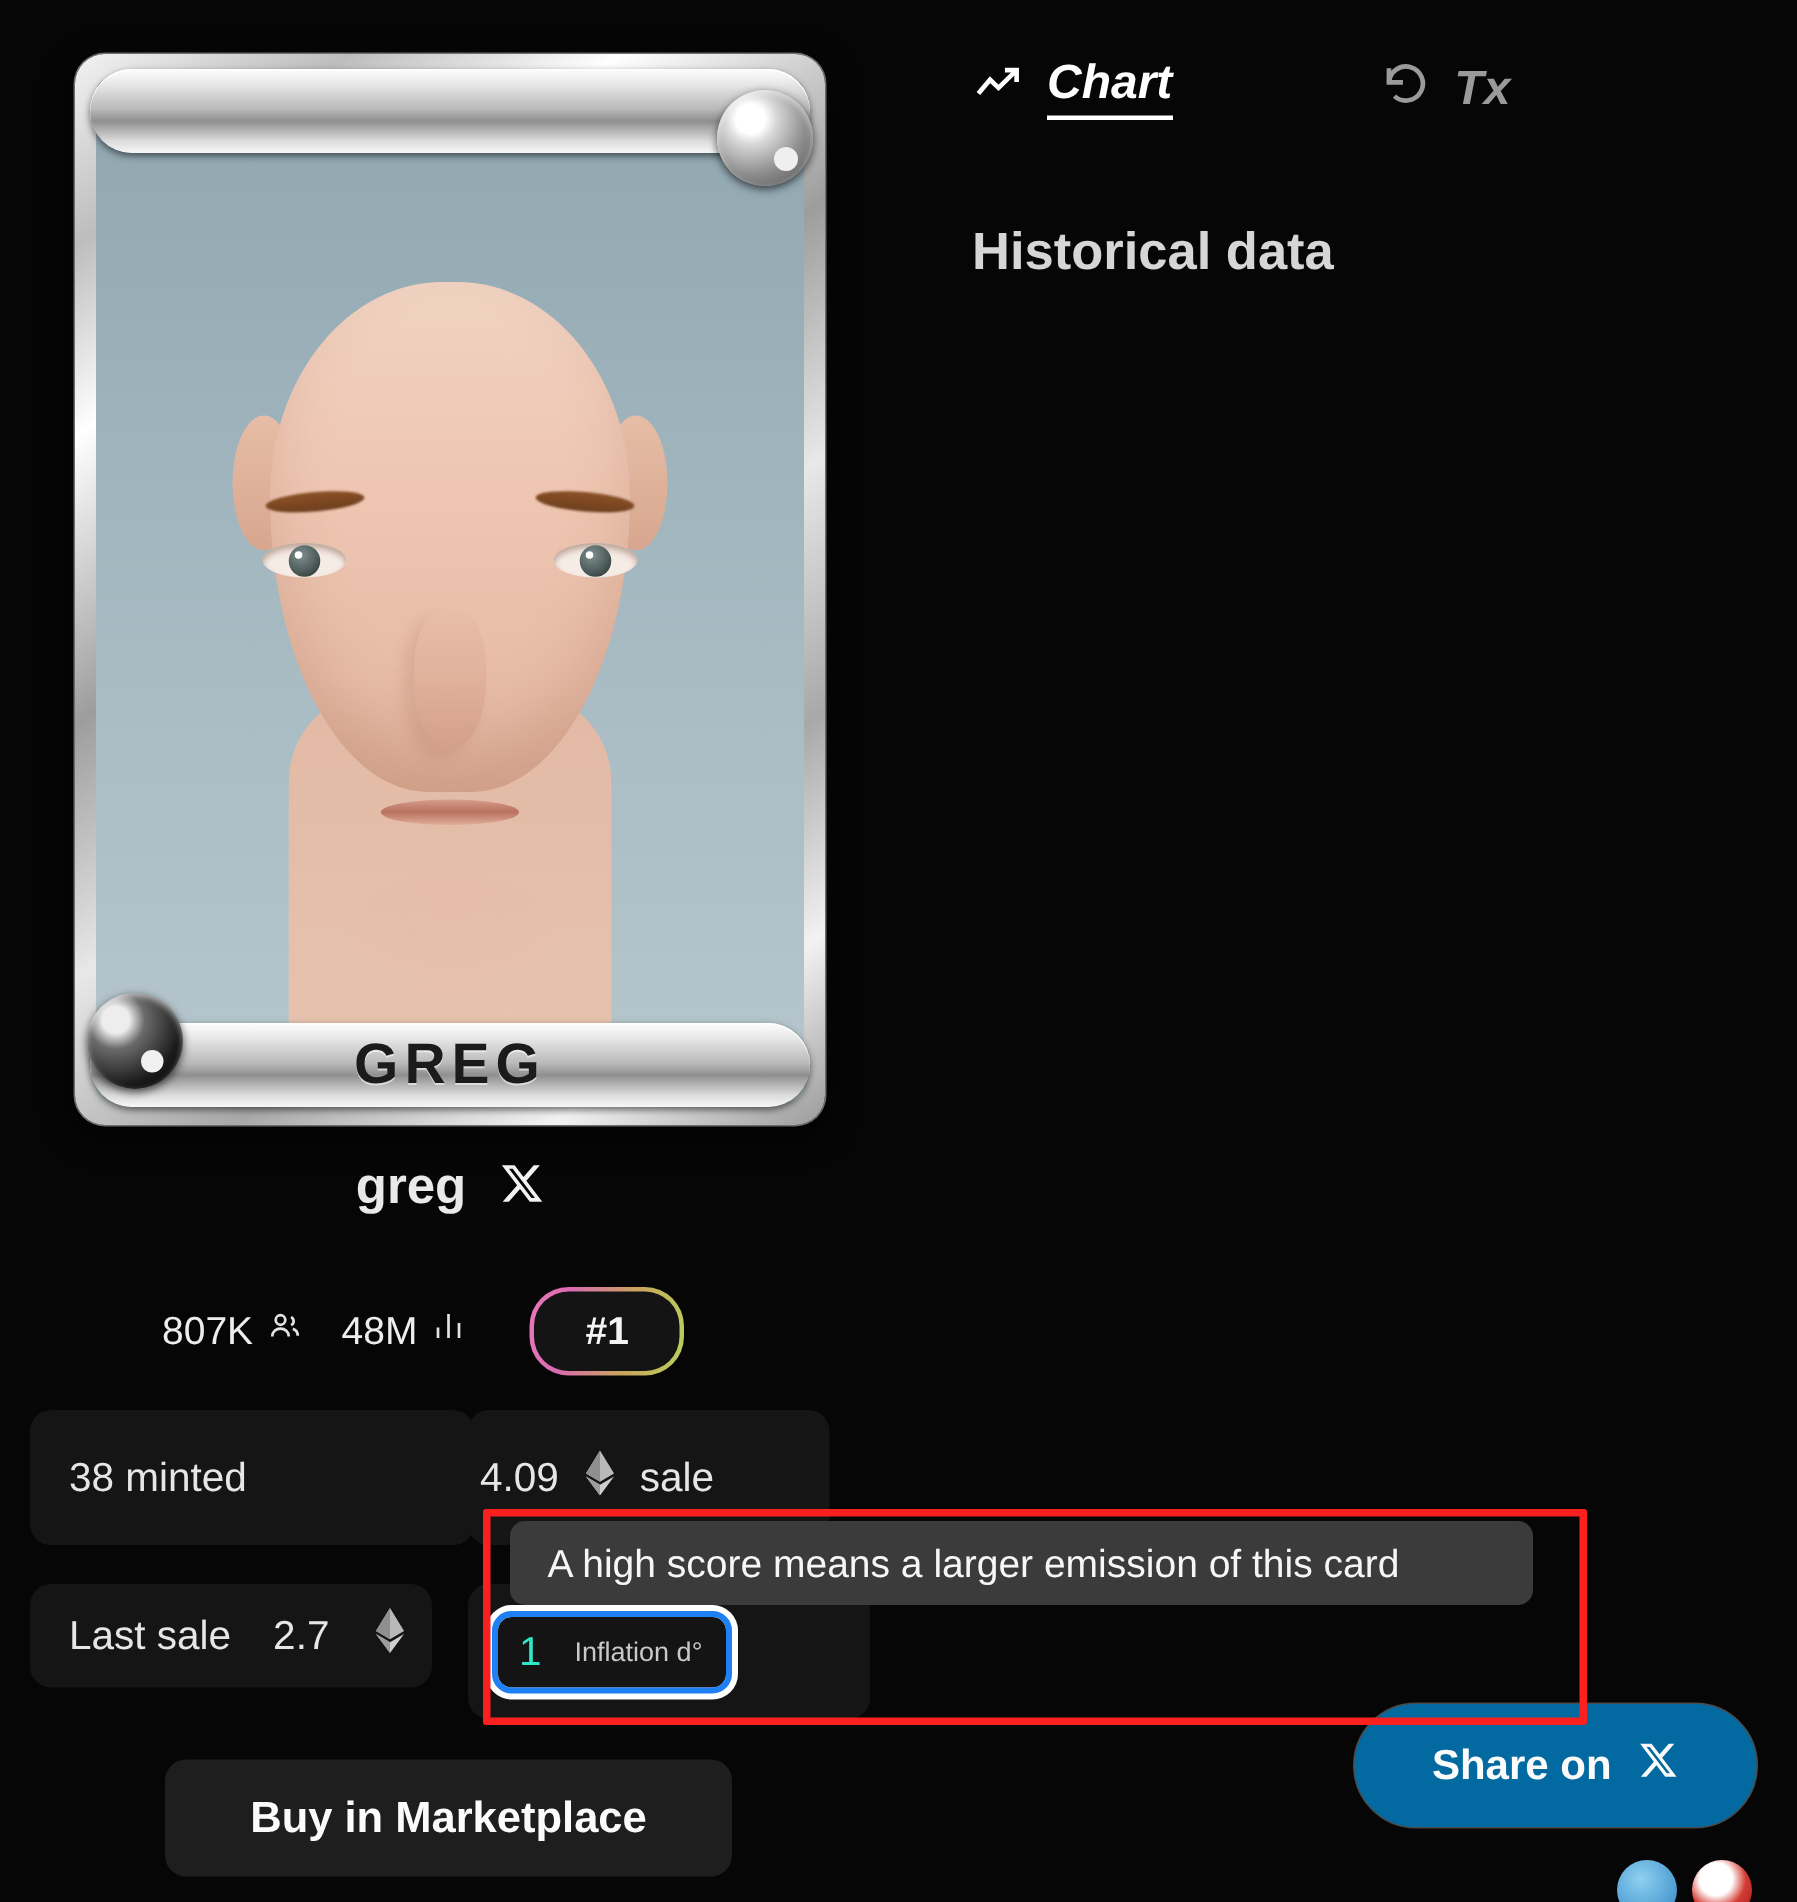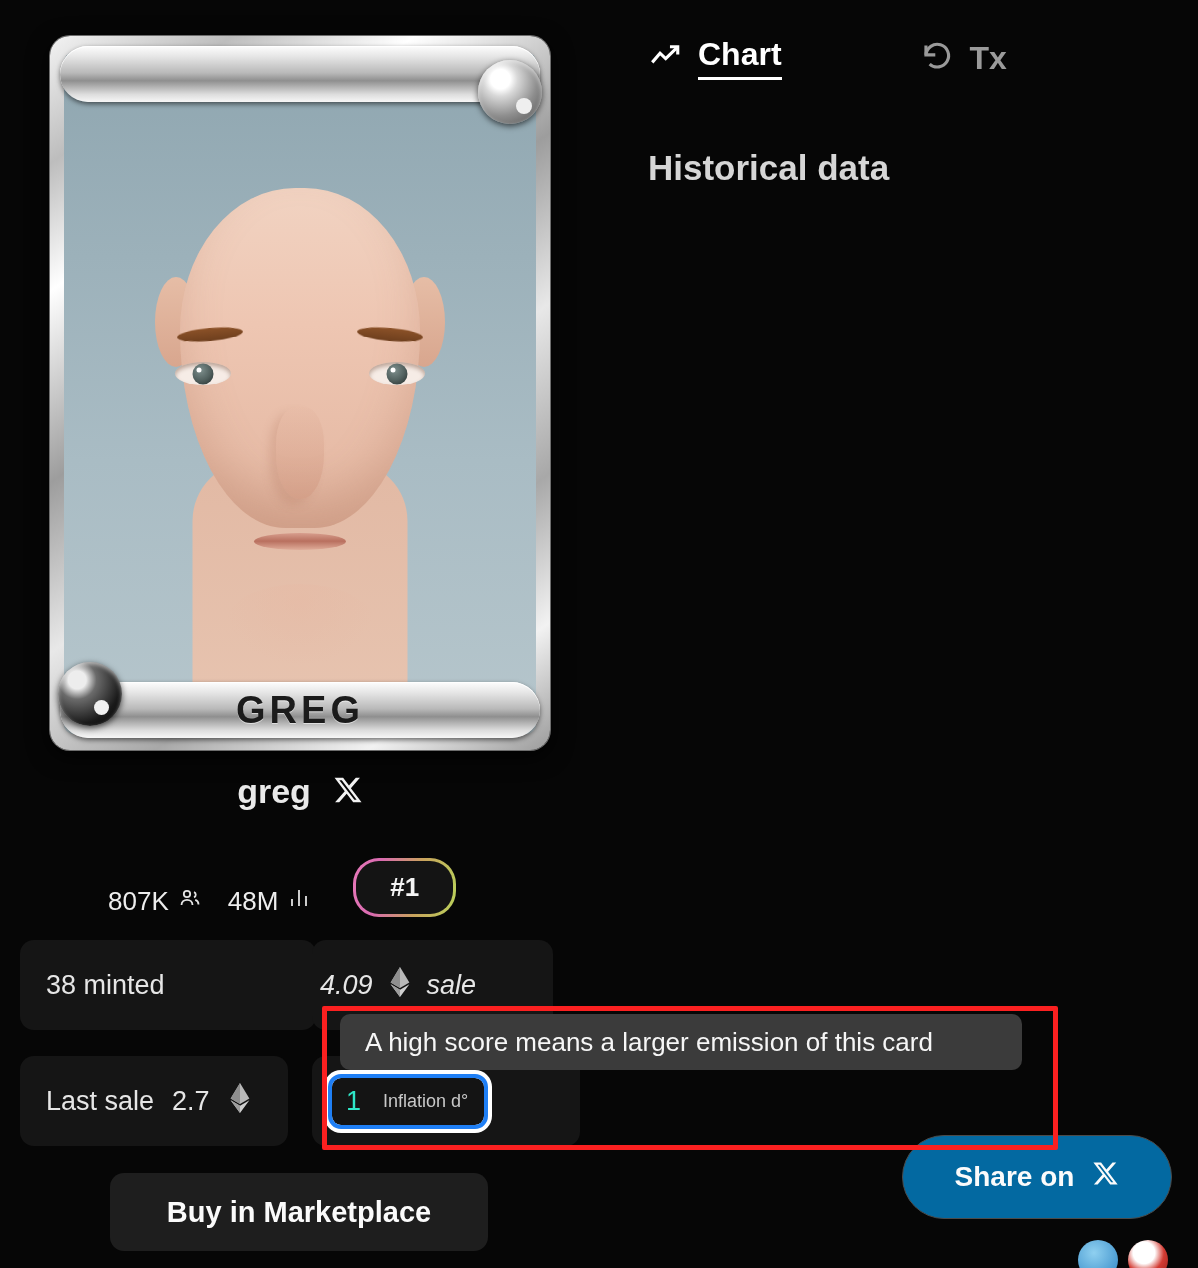--- a/index.html
+++ b/index.html
@@ -128,43 +128,43 @@
   .name-row{
     position:absolute; left:0; top:772px; width:600px;
     display:flex; align-items:center; justify-content:center; gap:22px;
   }
   .name-text{ font-size:34px; font-weight:700; color:#e9e9e9; }
   .x-logo{ width:30px; height:30px; fill:#f2f2f2; }
 
   
   .stats-row{
     position:absolute; left:0; top:858px; width:600px;
-    display:flex; align-items:flex-end; gap:26px; padding-left:108px;
+    display:flex; align-items:center; gap:26px; padding-left:108px;
   }
   .stat{ display:flex; align-items:center; gap:9px; color:#ededed; font-size:26px; }
   .stat svg{ width:24px; height:24px; stroke:#e3e3e3; fill:none; stroke-width:1.8; }
   .rank-pill{
     margin-left:16px; position:relative; padding:3px;
     border-radius:26px;
     background:linear-gradient(100deg,#e879b9 0%,#d96ab0 25%,#c9a35d 62%,#b9d15a 100%);
   }
   .rank-pill-in{
     background:#141414; border-radius:23px;
     padding:11px 34px; font-size:26px; font-weight:700; color:#f4f4f4;
   }
 
   
   .info-grid{ position:absolute; left:20px; top:940px; width:560px; }
   .info-card{
     position:absolute; background:#151515; border-radius:14px;
     display:flex; align-items:center; color:#e6e6e6; font-size:27px;
   }
   #card-minted{ left:0; top:0; width:296px; height:90px; padding-left:26px; }
-  #card-lastsale{ left:0; top:116px; width:268px; height:90px; padding-left:26px; gap:18px; }
-  #card-floor{ left:292px; top:0; width:241px; height:90px; padding-left:8px; gap:15px;font-style:italic; }
+  #card-lastsale{ left:0; top:116px; width:268px; height:69px; padding-left:26px; gap:28px; }
+  #card-floor{ left:292px; top:0; width:241px; height:90px; padding-left:8px; gap:15px; }
   #card-inflation{ left:292px; top:116px; width:268px; height:90px; padding-left:22px; }
   .eth{ width:24px; height:30px; }
 
   .inflation-focus{
     display:flex; align-items:center; gap:22px;
     padding:8px 16px 8px 14px; border-radius:9px;
     background:#141414;
     outline:4px solid #1f7ff5;
     box-shadow: 0 0 0 8px #ffffff;
     margin-left:-2px;
@@ -175,21 +175,21 @@
   
   #buy-btn{
     position:absolute; left:110px; top:1173px; width:378px; height:78px;
     background:#1e1e1e; border:none; border-radius:14px;
     color:#fbfbfb; font-size:29px; font-weight:700; font-family:"Liberation Sans",sans-serif;
     cursor:pointer;
   }
 
   
   #right-col{ position:absolute; left:600px; top:0; width:598px; height:1268px; }
-  .tabs{ position:absolute; left:30px; top:36px; display:flex; align-items:center; gap:12px; }
+  .tabs{ position:absolute; left:30px; top:36px; display:flex; align-items:center; gap:12px;font-style:italic; }
   .tab{ display:flex; align-items:center; gap:16px; padding:0 18px; cursor:pointer; }
   .tab .tab-label{ font-size:32px; font-weight:700; }
   .tab.active .tab-label{ color:#ffffff; border-bottom:3px solid #ffffff; padding-bottom:4px; }
   .tab.inactive .tab-label{ color:#9a9a9a; }
   .tab.active svg{ stroke:#ffffff; }
   .tab.inactive svg{ stroke:#9a9a9a; }
   .tab svg{ width:34px; height:34px; fill:none; stroke-width:2.2; }
   .tab-gap{ width:78px; }
 
   #historical-heading{

